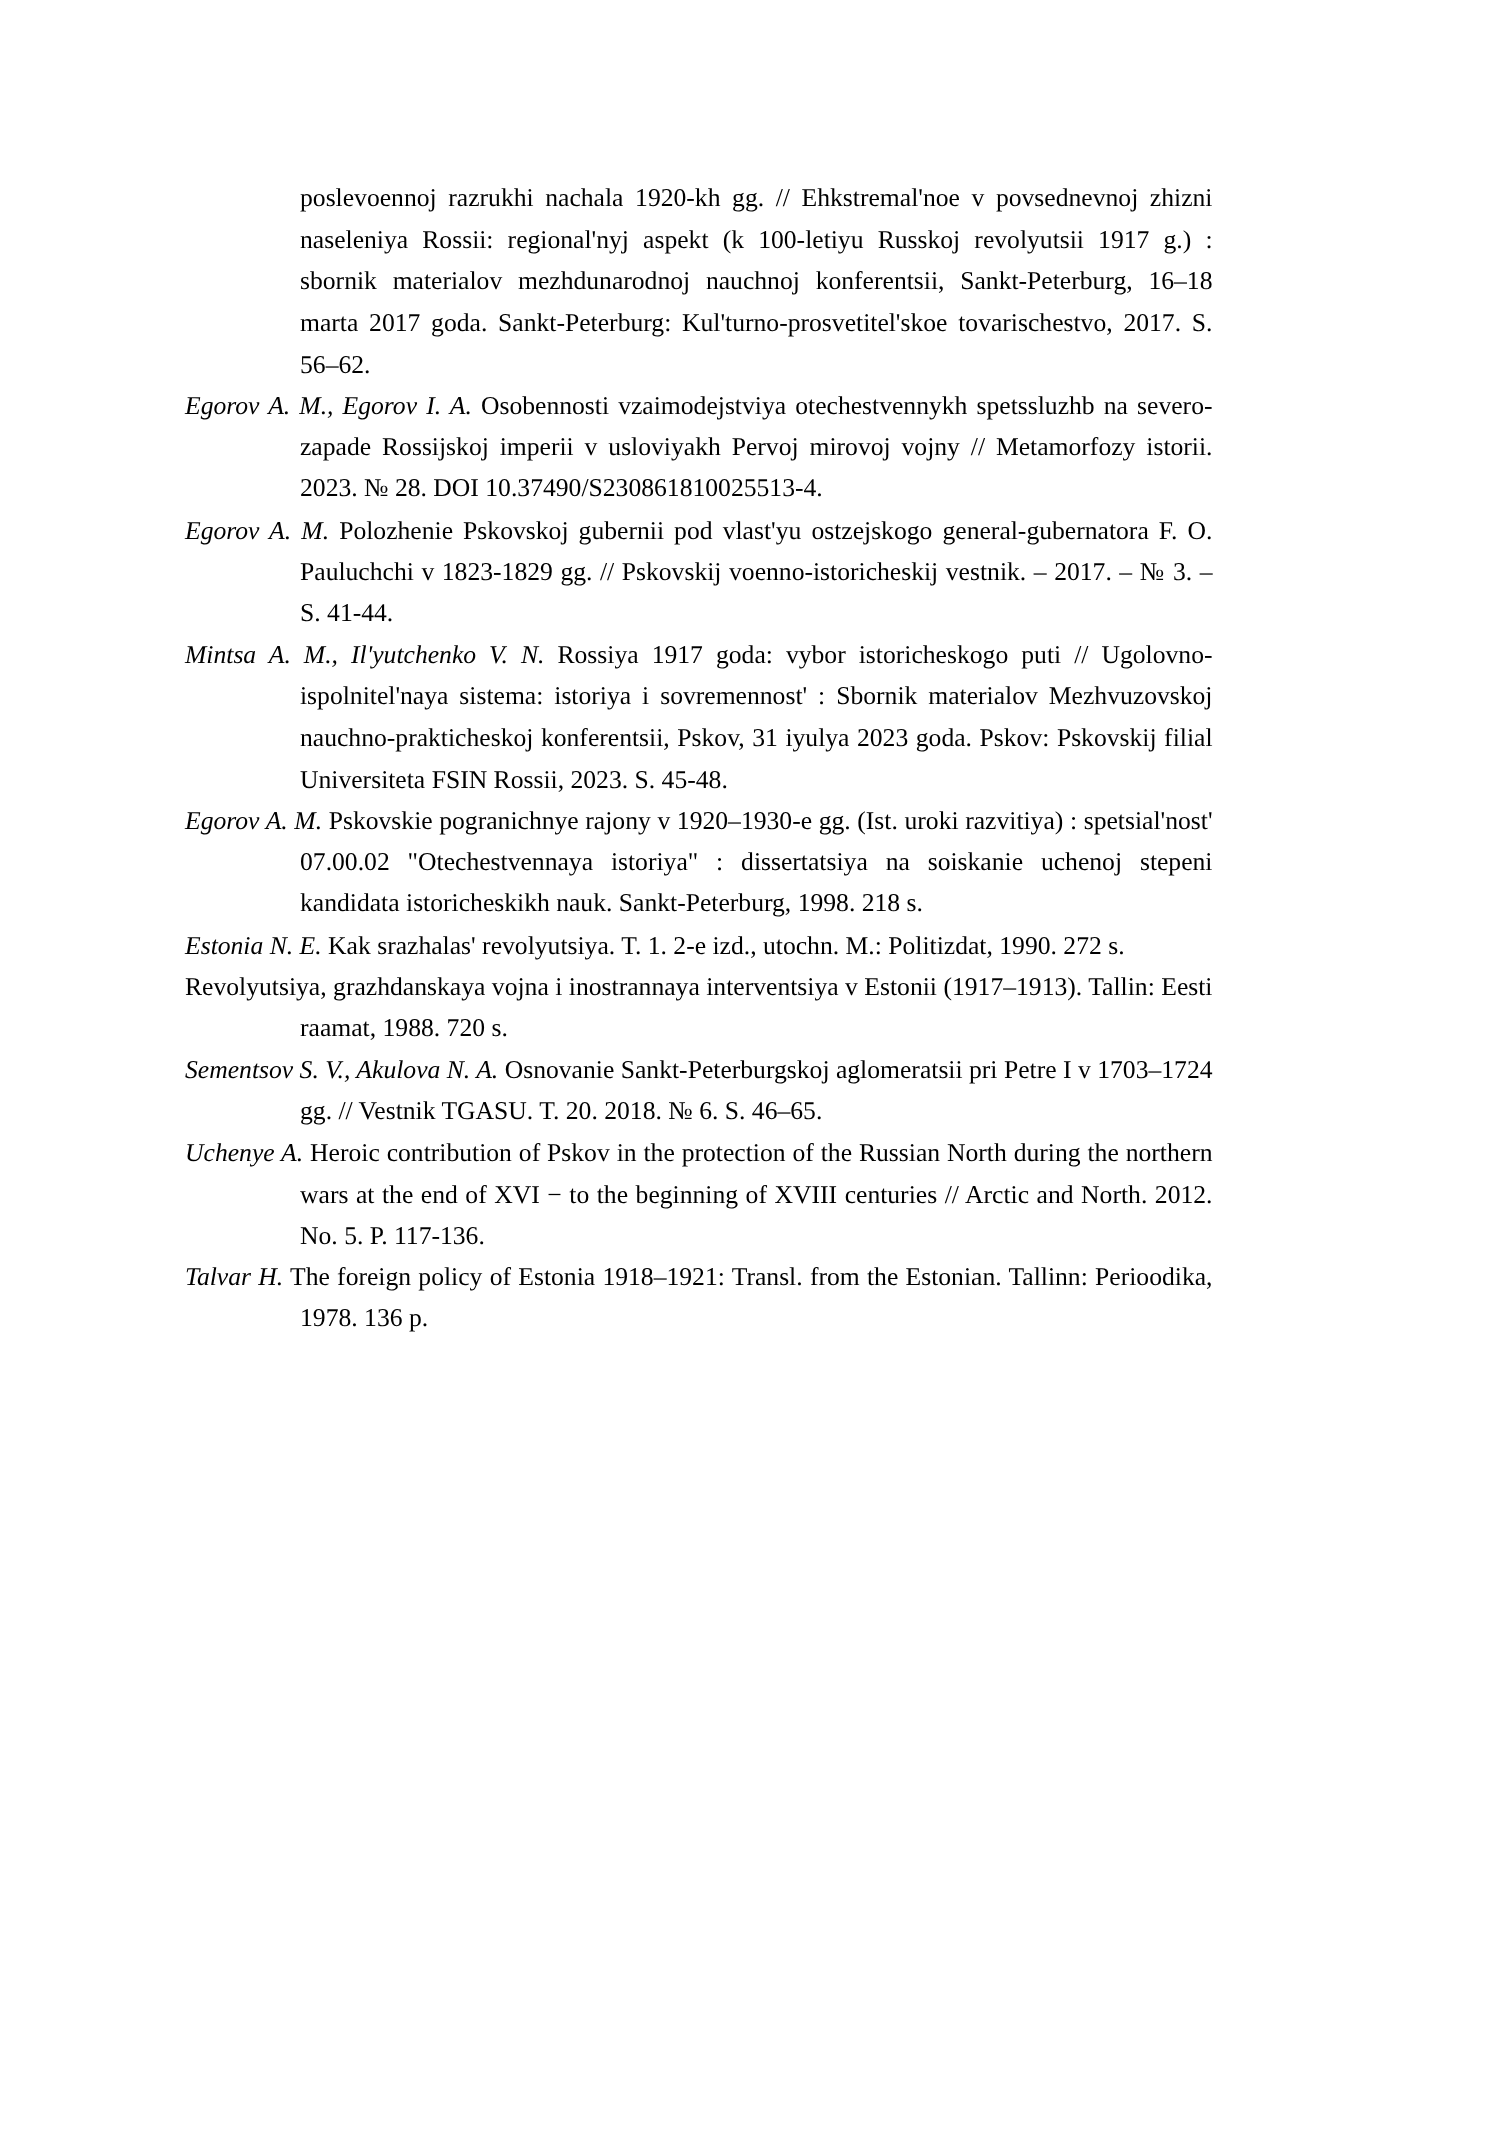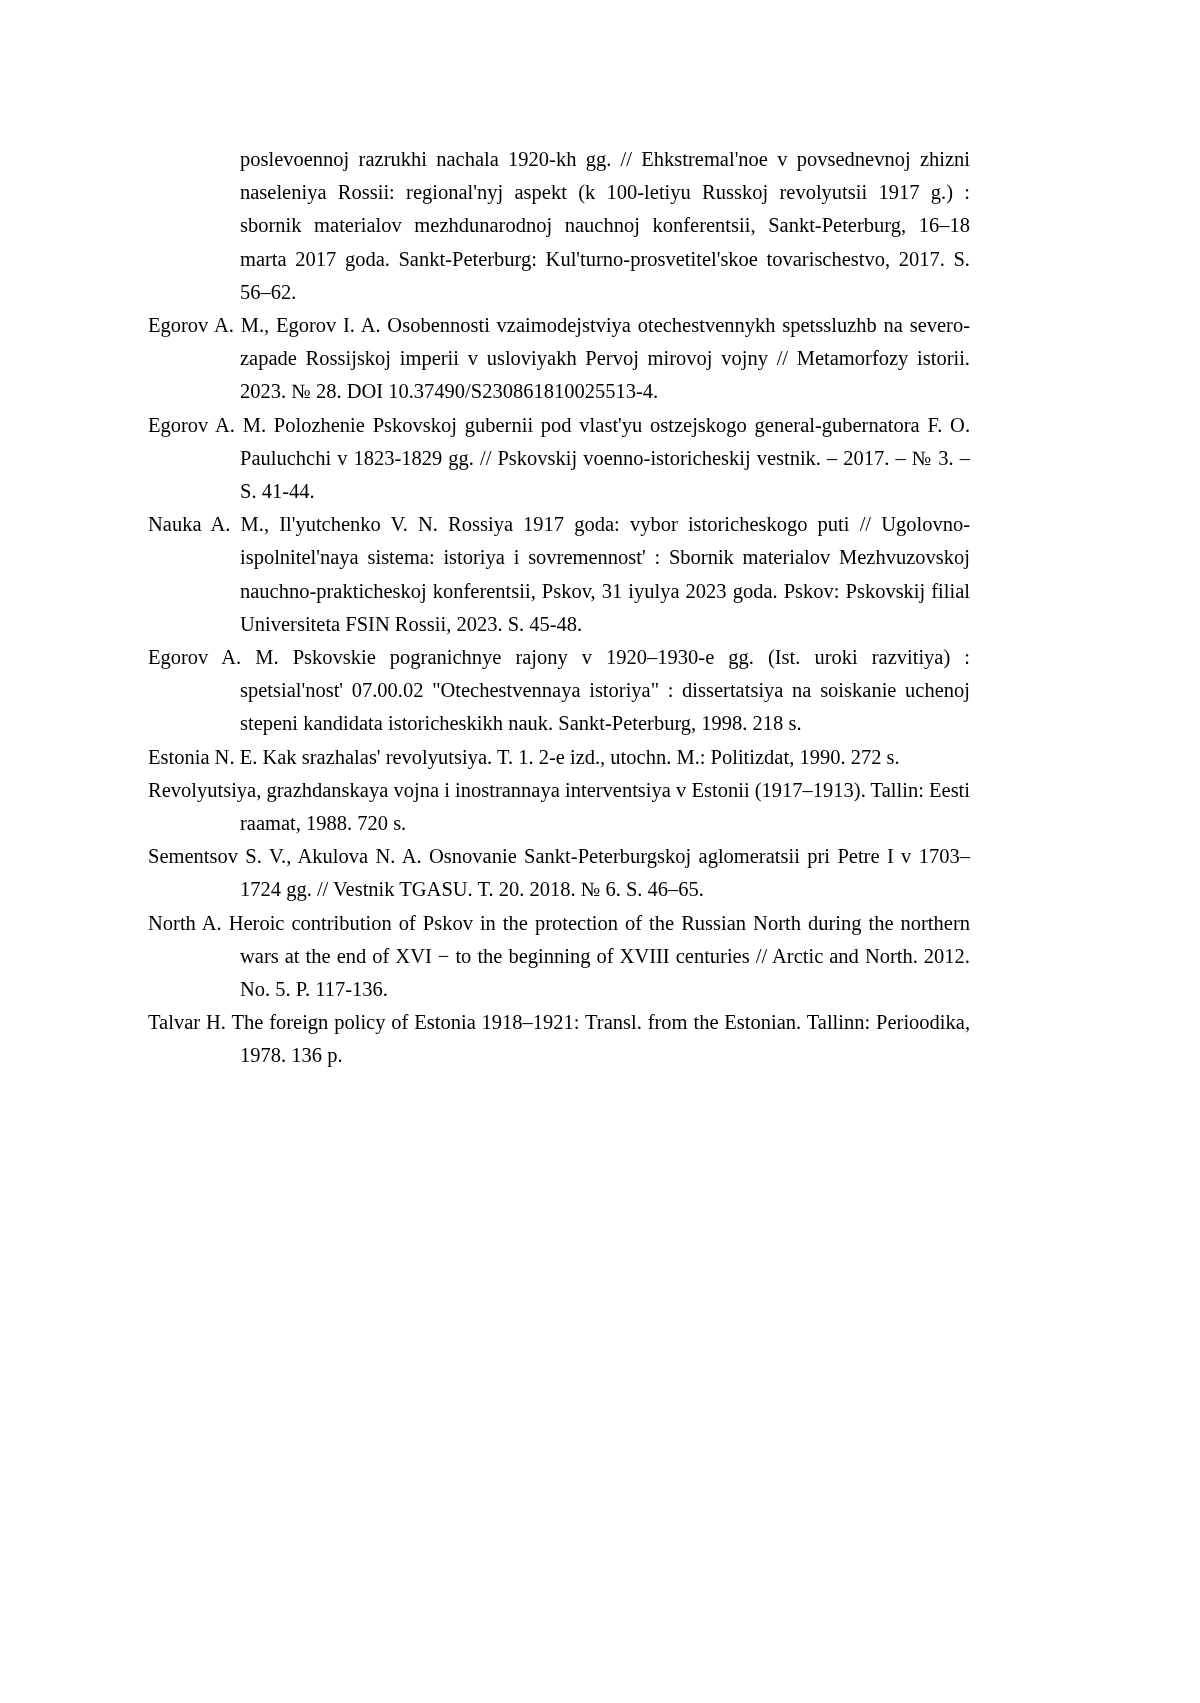--- a/index.html
+++ b/index.html
@@ -34,31 +34,32 @@
     margin: 0 0 0 0;
     padding-left: 92px;
     text-indent: -92px;
     hyphens: none;
   }
   .entry.cont {
     padding-left: 92px;
     text-indent: 0;
   }
   .au {
+    font-style: italic;
   }
 </style>
 </head>
 <body>
 
 <div class="page">
   <div class="bibliography" id="bib-list">
       <p class="entry cont"><span>poslevoennoj razrukhi nachala 1920-kh gg. // Ehkstremal'noe v povsednevnoj zhizni naseleniya Rossii: regional'nyj aspekt (k 100-letiyu Russkoj revolyutsii 1917 g.) : sbornik materialov mezhdunarodnoj nauchnoj konferentsii, Sankt-Peterburg, 16–18 marta 2017 goda. Sankt-Peterburg: Kul'turno-prosvetitel'skoe tovarischestvo, 2017. S. 56–62.</span></p>
       <p class="entry"><span class="au">Egorov A. M., Egorov I. A.</span> <span>Osobennosti vzaimodejstviya otechestvennykh spetssluzhb na severo-zapade Rossijskoj imperii v usloviyakh Pervoj mirovoj vojny // Metamorfozy istorii. 2023. № 28. DOI 10.37490/S230861810025513-4.</span></p>
       <p class="entry"><span class="au">Egorov A. M.</span> <span>Polozhenie Pskovskoj gubernii pod vlast'yu ostzejskogo general-gubernatora F. O. Pauluchchi v 1823-1829 gg. // Pskovskij voenno-istoricheskij vestnik. – 2017. – № 3. – S. 41-44.</span></p>
-      <p class="entry"><span class="au">Nauka A. M., Il'yutchenko V. N.</span> <span>Rossiya 1917 goda: vybor istoricheskogo puti // Ugolovno-ispolnitel'naya sistema: istoriya i sovremennost' : Sbornik materialov Mezhvuzovskoj nauchno-prakticheskoj konferentsii, Pskov, 31 iyulya 2023 goda. Pskov: Pskovskij filial Universiteta FSIN Rossii, 2023. S. 45-48.</span></p>
+      <p class="entry"><span class="au">Mintsa A. M., Il'yutchenko V. N.</span> <span>Rossiya 1917 goda: vybor istoricheskogo puti // Ugolovno-ispolnitel'naya sistema: istoriya i sovremennost' : Sbornik materialov Mezhvuzovskoj nauchno-prakticheskoj konferentsii, Pskov, 31 iyulya 2023 goda. Pskov: Pskovskij filial Universiteta FSIN Rossii, 2023. S. 45-48.</span></p>
       <p class="entry"><span class="au">Egorov A. M.</span> <span>Pskovskie pogranichnye rajony v 1920–1930-e gg. (Ist. uroki razvitiya) : spetsial'nost' 07.00.02 "Otechestvennaya istoriya" : dissertatsiya na soiskanie uchenoj stepeni kandidata istoricheskikh nauk. Sankt-Peterburg, 1998. 218 s.</span></p>
       <p class="entry"><span class="au">Estonia N. E.</span> <span>Kak srazhalas' revolyutsiya. T. 1. 2-e izd., utochn. M.: Politizdat, 1990. 272 s.</span></p>
       <p class="entry"><span>Revolyutsiya, grazhdanskaya vojna i inostrannaya interventsiya v Estonii (1917–1913). Tallin: Eesti raamat, 1988. 720 s.</span></p>
       <p class="entry"><span class="au">Sementsov S. V., Akulova N. A.</span> <span>Osnovanie Sankt-Peterburgskoj aglomeratsii pri Petre I v 1703–1724 gg. // Vestnik TGASU. T. 20. 2018. № 6. S. 46–65.</span></p>
-      <p class="entry"><span class="au">North A.</span> <span>Heroic contribution of Pskov in the protection of the Russian North during the northern wars at the end of XVI − to the beginning of XVIII centuries // Arctic and North. 2012. No. 5. P. 117-136.</span></p>
+      <p class="entry"><span class="au">Uchenye A.</span> <span>Heroic contribution of Pskov in the protection of the Russian North during the northern wars at the end of XVI − to the beginning of XVIII centuries // Arctic and North. 2012. No. 5. P. 117-136.</span></p>
       <p class="entry"><span class="au">Talvar H.</span> <span>The foreign policy of Estonia 1918–1921: Transl. from the Estonian. Tallinn: Perioodika, 1978. 136 p.</span></p>
     </div>
 </div>
 
 </body></html>

